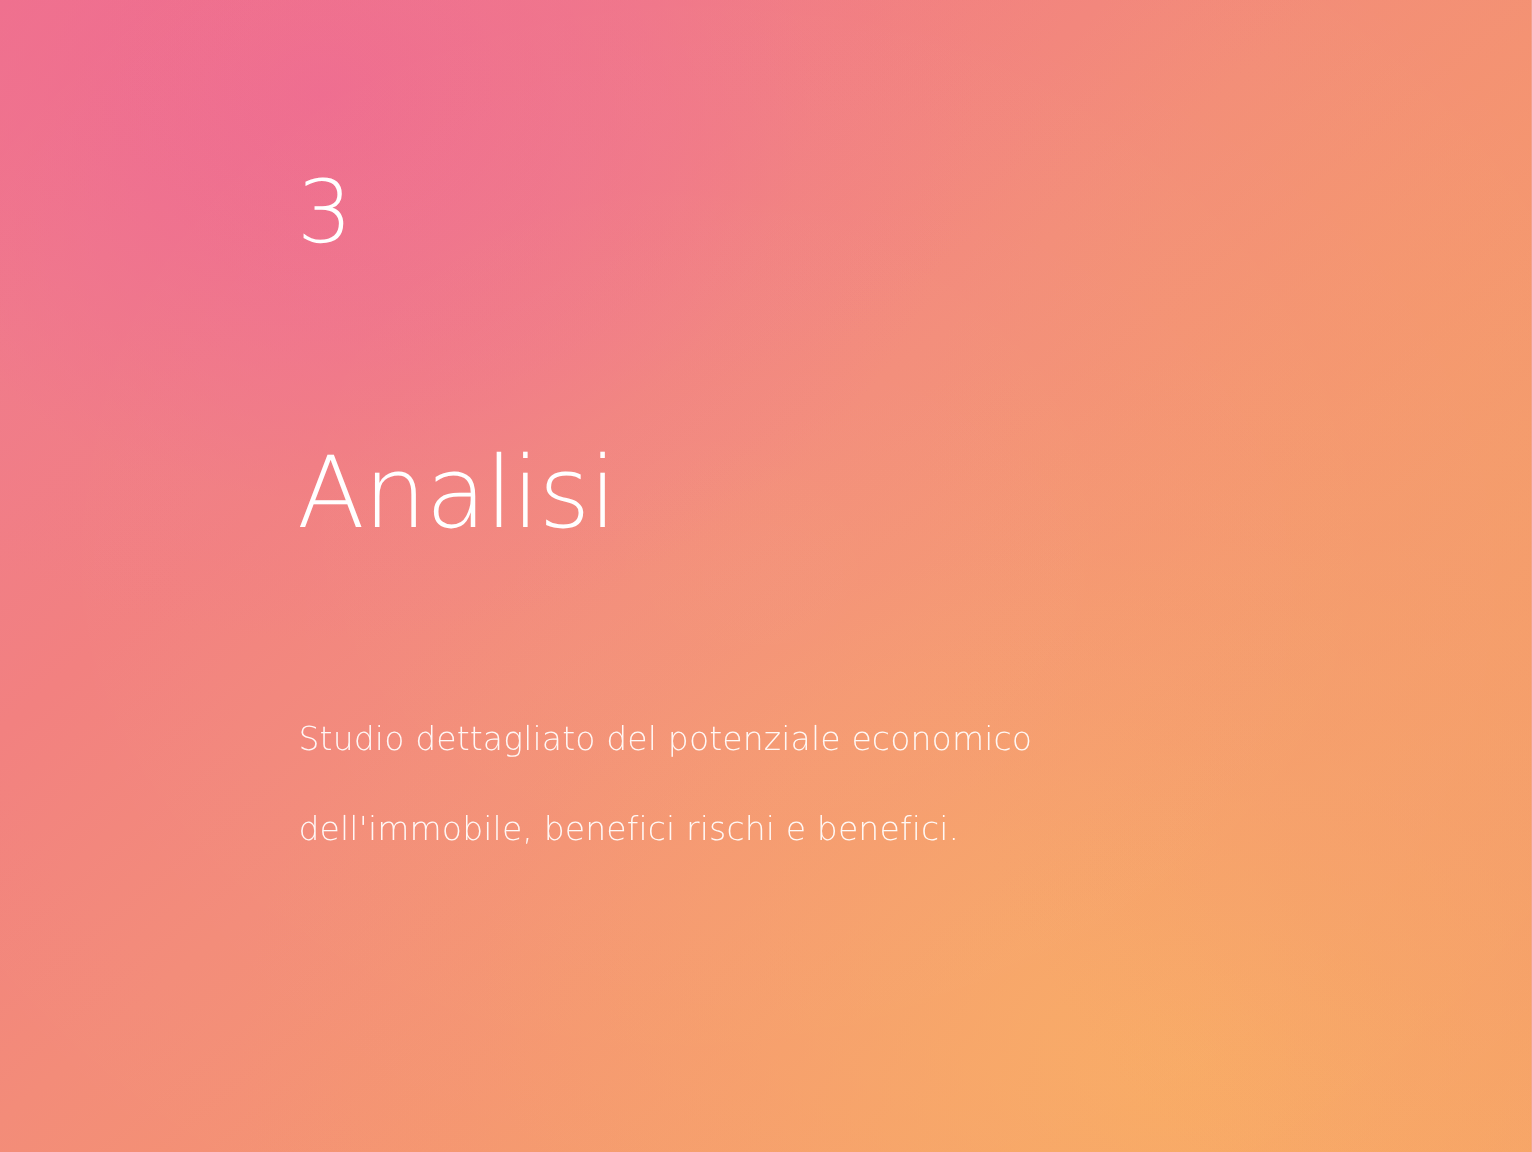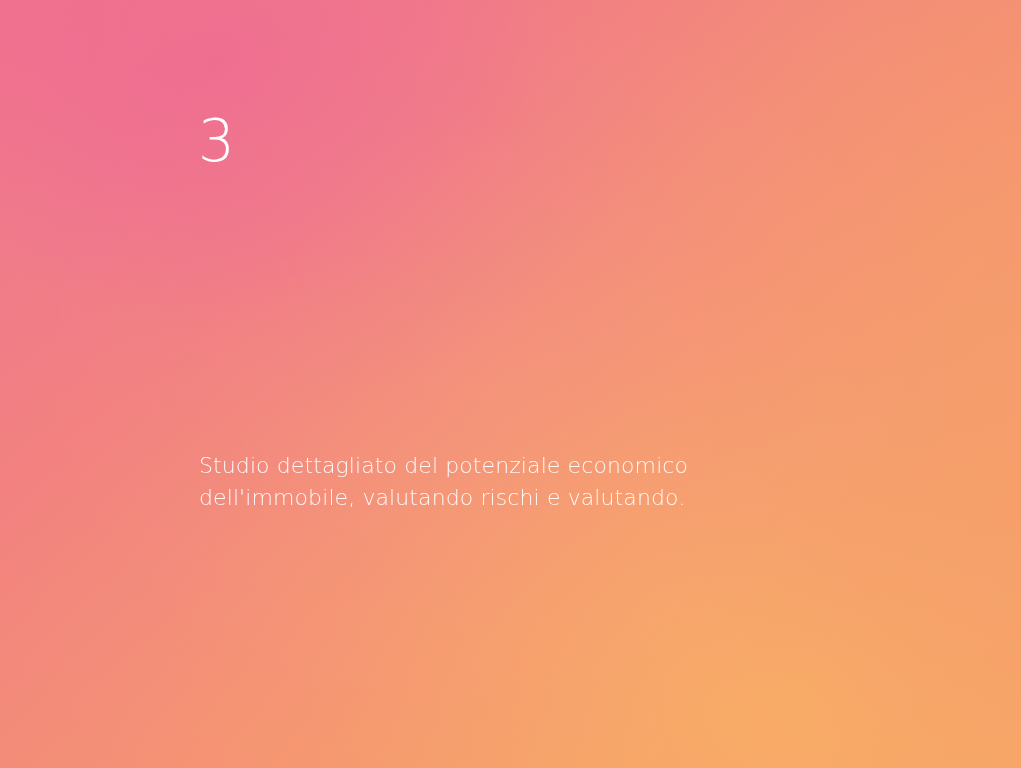--- a/index.html
+++ b/index.html
@@ -127,40 +127,42 @@
     width: 640px;
     color: rgba(255,255,255,0.93);
     font-size: 22px;
     line-height: 32px;
     font-weight: 300;
     letter-spacing: 0.1px;
   }
   .section-subtitle .sub-line {
     display: block;
     white-space: nowrap;
+    margin-top: 28px;
   }
 </style>
 </head>
 <body>
 
 <div class="slide">
 
   <div class="bg-base"></div>
   <div class="bg-bloom-pink"></div>
   <div class="bg-bloom-pink2"></div>
   <div class="bg-bloom-orange"></div>
   <div class="bg-bloom-orange2"></div>
   <div class="bg-vignette"></div>
 
   <div class="content">
 
     <div class="section-number">3</div>
 
     <h1 class="section-title">
+      <span class="title-line">Analisi</span>
     </h1>
 
     <p class="section-subtitle">
       <span class="sub-line">Studio dettagliato del potenziale economico</span>
-      <span class="sub-line">dell'immobile, valutando rischi e valutando.</span>
+      <span class="sub-line">dell'immobile, benefici rischi e benefici.</span>
     </p>
 
   </div>
 </div>
 
 </body></html>

